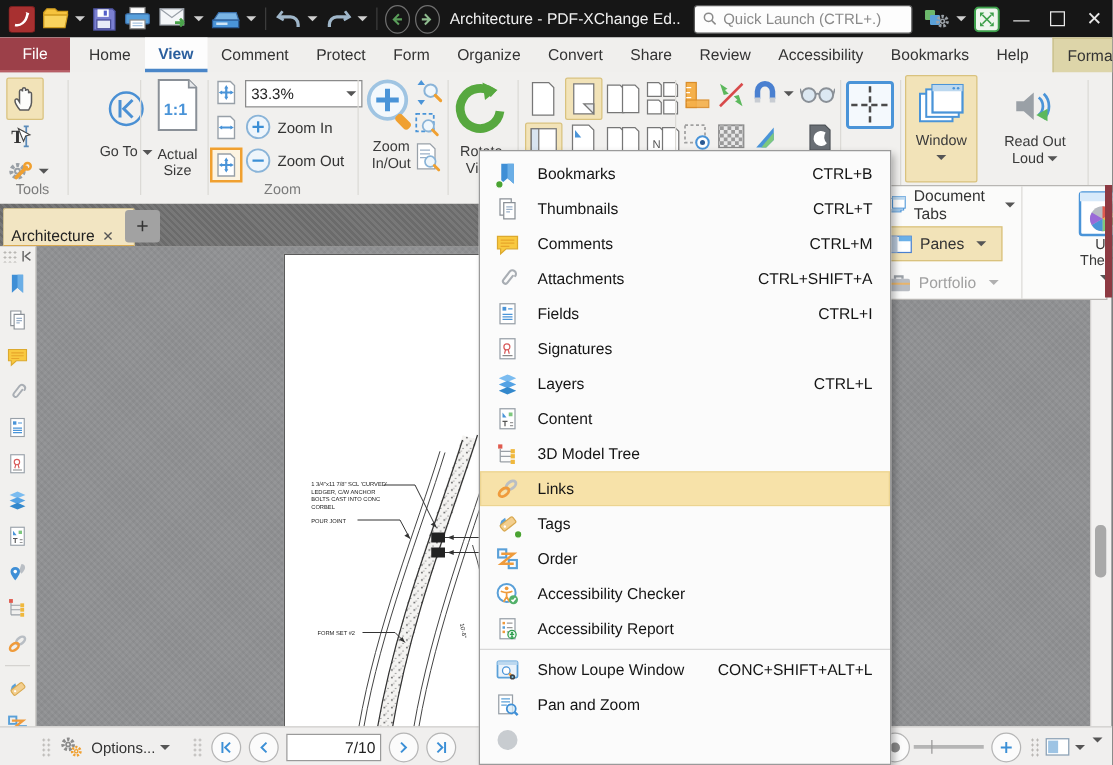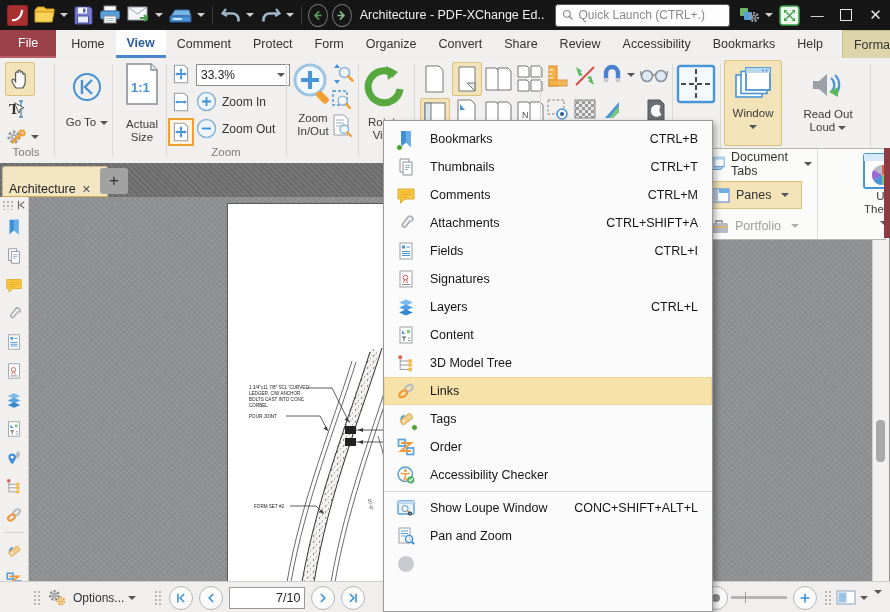--- a/index.html
+++ b/index.html
@@ -374,21 +374,21 @@
             <use href="#s-gear" width="18" height="18" x="0" y="2"></use>
           </g>
           <path d="M8 16l8-8" stroke="#f0a030" stroke-width="3" stroke-linecap="round"></path>
           <circle cx="17" cy="7" r="2.6" fill="none" stroke="#f0a030" stroke-width="2"></circle>
         </svg>
       <span class="chev"></span>
     </div>
     <div class="rlabel" style="left:0;top:88px;width:52px">Tools</div>
     <div class="rdiv" style="left:54px"></div>
 
-    <div class="ab" style="left:62px;top:4px;width:50px;height:94px;text-align:center">
+    <div class="ab" style="left:76px;top:4px;width:50px;height:94px;text-align:center">
       <svg class="ic" width="34" height="34" viewBox="0 0 34 34" style="margin:8px auto 0">
           <circle cx="17" cy="17" r="13" fill="none" stroke="#4a90d4" stroke-width="2"></circle>
           <path d="M12 10v14" stroke="#4a90d4" stroke-width="2.4"></path>
           <path d="M22 10l-7 7 7 7" stroke="#4a90d4" stroke-width="2.4" fill="none"></path>
         </svg>
       <div class="blabel" style="left:0;top:54px;width:50px"><span>Go To</span><span class="chev"></span></div>
     </div>
     <div class="rdiv" style="left:112px"></div>
 
     <div class="ab" style="left:116px;top:4px;width:52px;height:94px;text-align:center">
@@ -983,20 +983,29 @@
     </div>
     <div class="mi">
       <span class="mic">
           <svg class="ic" width="20" height="20">
             <use href="#s-acccheck"></use>
           </svg>
         </span>
       <span class="mlab">Accessibility Checker</span>
         <span class="msc"></span>
     </div>
+    <div class="mi">
+      <span class="mic">
+          <svg class="ic" width="20" height="20">
+            <use href="#s-accreport"></use>
+          </svg>
+        </span>
+      <span class="mlab">Accessibility Report</span>
+        <span class="msc"></span>
+    </div>
     <div class="msep"></div>
     <div class="mi">
       <span class="mic">
           <svg class="ic" width="20" height="20">
             <use href="#s-loupe"></use>
           </svg>
         </span>
       <span class="mlab">Show Loupe Window</span>
         <span class="msc">CONC+SHIFT+ALT+L</span>
     </div>

